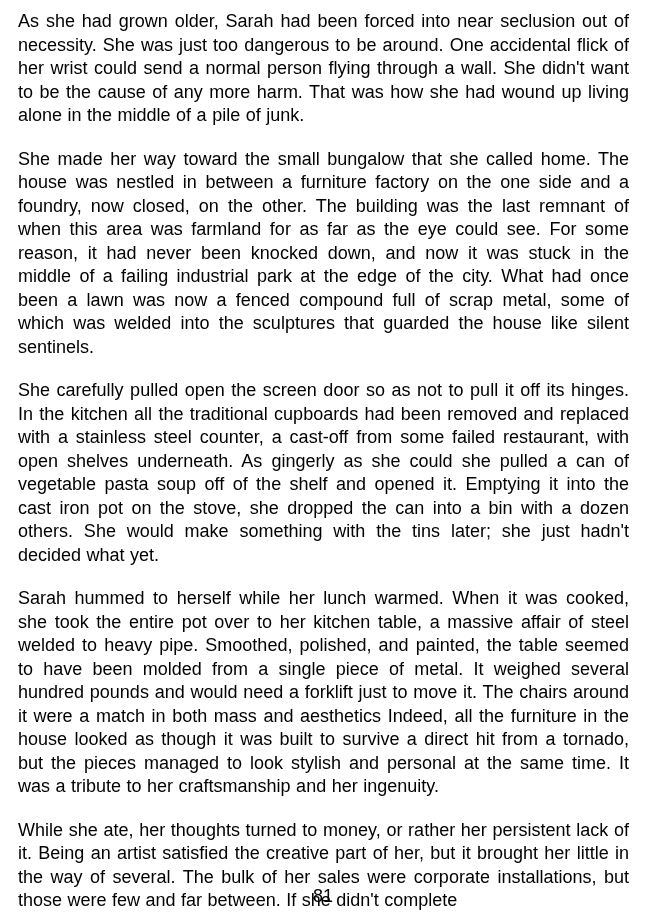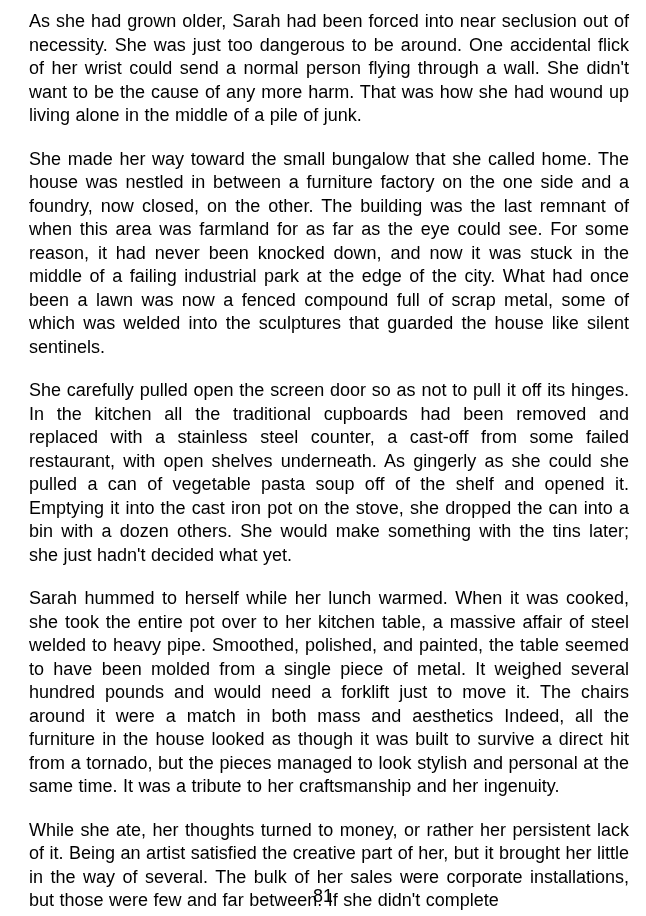--- a/index.html
+++ b/index.html
@@ -17,21 +17,21 @@
     font-family: "Liberation Sans", sans-serif;
     color: #000000;
   }
   .text-column {
     position: absolute;
     top: 10px;
     left: 18px;
     width: 611px;
   }
   .text-column p {
-    margin: 0 0 20px 11px;
+    margin: 0 0 20px 0;
     font-size: 18px;
     line-height: 23.5px;
     text-align: justify;
     text-justify: inter-word;
     letter-spacing: 0px;
     word-spacing: 0.5px;
     color: #000000;
   }
   .page-footer {
     position: absolute;

